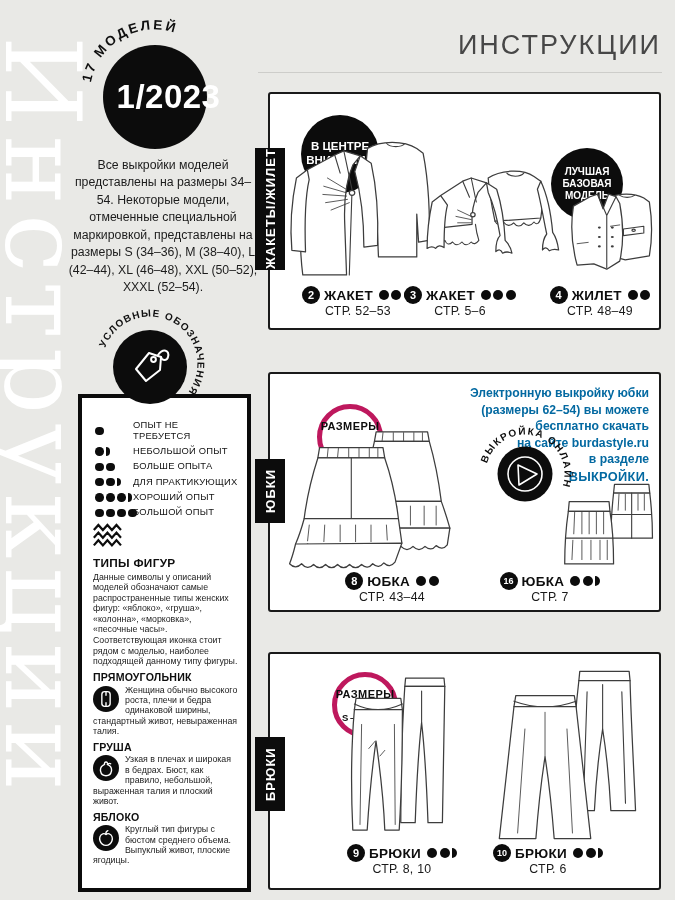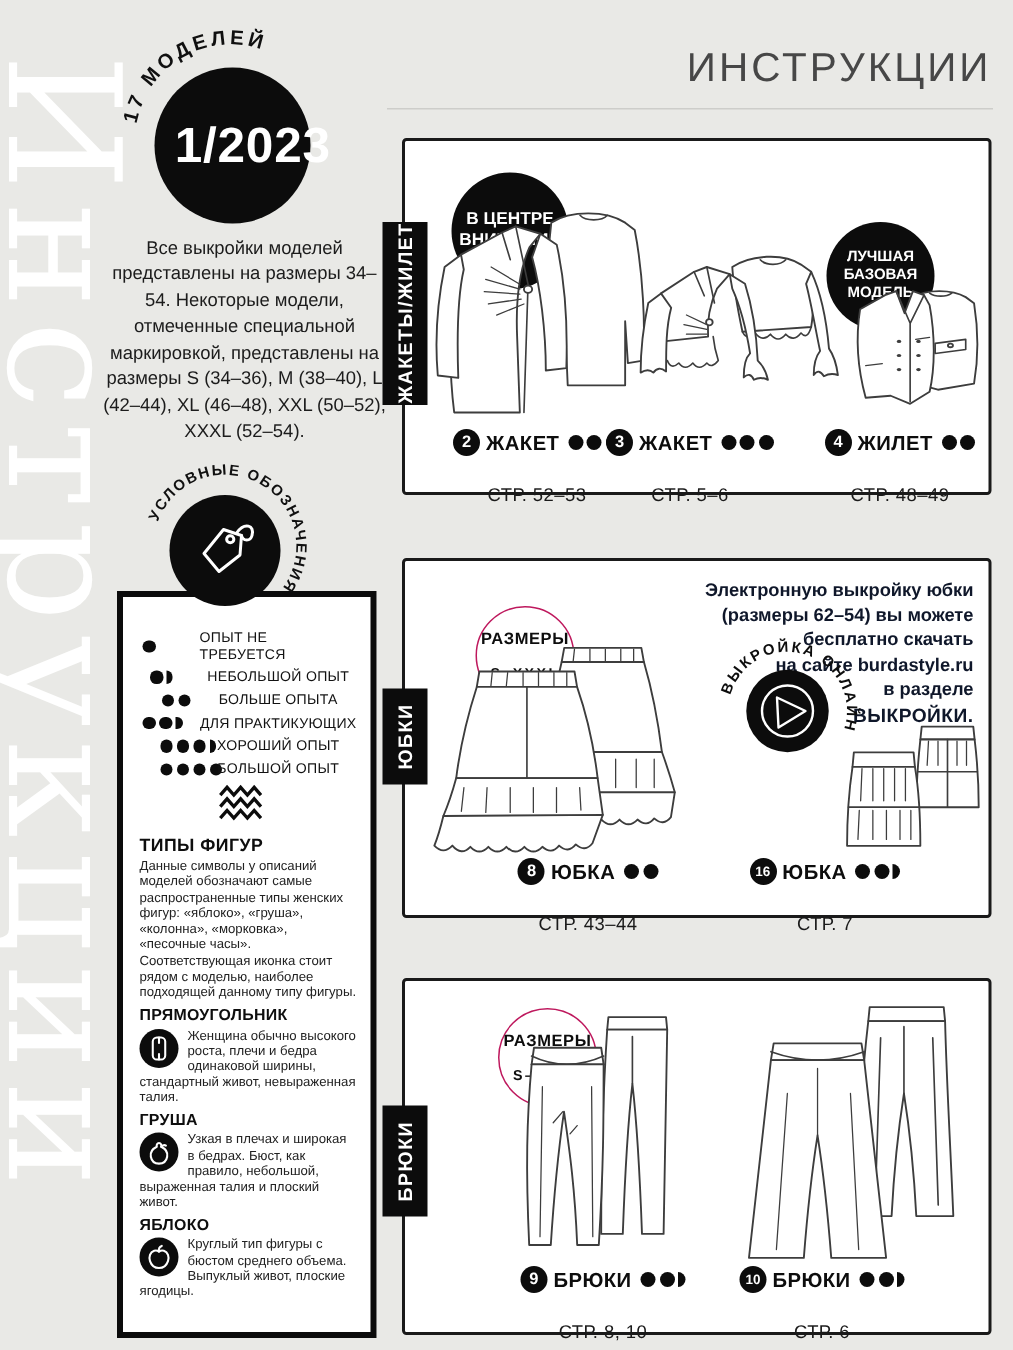--- a/index.html
+++ b/index.html
@@ -30,21 +30,21 @@
 
   
   .legend-arc{position:absolute;left:85px;top:296px;width:130px;height:140px;z-index:3;}
   .legend-arc text{font-size:10px;font-weight:bold;letter-spacing:1.2px;fill:#101010;}
   .legend-badge{position:absolute;left:113px;top:330px;width:74px;height:74px;border-radius:50%;
     background:var(--black);display:flex;align-items:center;justify-content:center;z-index:3;}
 
   
   .legend-box{position:absolute;left:78px;top:394px;width:173px;height:498px;background:var(--panel);
     border:4px solid #0b0b0b;z-index:2;padding:22px 9px 6px 11px;overflow:hidden;}
-  .lrow{display:flex;align-items:center;margin-bottom:4.5px;justify-content:center;}
+  .lrow{display:flex;align-items:center;margin-bottom:4.5px;}
   .lrow .lglyph{width:40px;display:flex;align-items:center;gap:2px;flex-shrink:0;}
   .lrow .llabel{font-size:9.4px;letter-spacing:0.2px;color:#121212;line-height:1.15;}
   .ldot{width:8.5px;height:8.5px;border-radius:50%;background:var(--black);display:inline-block;}
   .lhalf{width:4.3px;height:8.5px;border-radius:0 8.5px 8.5px 0;background:var(--black);display:inline-block;}
   .dot{width:10px;height:10px;border-radius:50%;background:var(--black);display:inline-block;}
   .half{width:5px;height:10px;border-radius:0 10px 10px 0;background:var(--black);display:inline-block;}
   .zigrow{margin-top:2px;}
   .ft-head{font-size:11.8px;font-weight:bold;letter-spacing:0.3px;margin:7px 0 2px;color:#0e0e0e;}
   .ft-intro{font-size:8.8px;line-height:1.2;color:#222;}
   .ftype{margin-top:4.5px;}
@@ -63,46 +63,46 @@
   .vlabel{position:absolute;left:255px;width:30px;background:var(--black);color:#fff;z-index:2;
     display:flex;align-items:center;justify-content:center;writing-mode:vertical-rl;transform:rotate(180deg);
     font-weight:bold;font-size:13px;letter-spacing:1px;}
   #label-jackets{top:148px;height:122px;}
   #label-skirts{top:459px;height:64px;}
   #label-trousers{top:737px;height:74px;}
 
   .badge-black{position:absolute;border-radius:50%;background:var(--black);color:#fff;z-index:0;
     display:flex;flex-direction:column;align-items:center;justify-content:center;text-align:center;
     font-weight:bold;line-height:1.18;}
-  .badge-ring{position:absolute;border-radius:50%;background:#fff;border:1px solid #be185d;z-index:0;
+  .badge-ring{position:absolute;border-radius:50%;background:#fff;border:5px solid #be185d;z-index:0;
     display:flex;flex-direction:column;align-items:center;justify-content:center;text-align:center;color:#0d0d0d;}
   .badge-ring .r1{font-size:11px;font-weight:bold;letter-spacing:0.4px;}
   .badge-ring .r2{font-size:9.5px;font-weight:bold;letter-spacing:1.6px;margin-top:12px;}
 
   .art{position:absolute;z-index:1;}
   .art path,.art rect,.art circle{vector-effect:non-scaling-stroke;}
   .sketch{fill:#fff;stroke:var(--sketch);stroke-width:1.25;stroke-linejoin:round;stroke-linecap:round;}
   .sline{fill:none;stroke:var(--sketch);stroke-width:1.1;stroke-linejoin:round;stroke-linecap:round;}
   .sthin{fill:none;stroke:var(--sketch);stroke-width:0.85;stroke-linecap:round;}
 
   .note{position:absolute;right:10px;top:11px;width:225px;text-align:right;z-index:1;}
-  .note div{font-size:12.2px;font-weight:bold;line-height:1.36;color:#0f172a;}
+  .note div{font-size:12.2px;font-weight:bold;line-height:1.36;color:#0369a1;}
   .note div.nl-last{font-size:12.8px;letter-spacing:0.3px;}
 
   .online-svg{position:absolute;left:185px;top:40px;width:140px;height:130px;z-index:2;}
   .online-svg text{font-size:10px;font-weight:bold;letter-spacing:1.5px;fill:#0d0d0d;}
 
   .plaque{position:absolute;width:140px;text-align:center;z-index:3;}
   .prow{display:flex;align-items:center;justify-content:center;gap:4px;}
   .pnum{width:18px;height:18px;border-radius:50%;background:var(--black);color:#fff;font-weight:bold;
     font-size:11px;display:inline-flex;align-items:center;justify-content:center;flex-shrink:0;}
   .pnum.small{font-size:9px;}
   .pname{font-size:13.5px;font-weight:bold;letter-spacing:0.3px;color:#0d0d0d;}
   .pdots{display:inline-flex;align-items:center;gap:2.5px;margin-left:2px;}
-  .ppages{font-size:12.3px;color:#1a1a1a;margin-top:19px;letter-spacing:0.3px;}
+  .ppages{font-size:12.3px;color:#1a1a1a;margin-top:0;letter-spacing:0.3px;}
 </style>
 </head>
 <body>
 
 <div class="page">
 
   <div class="vtitle">Инструкции</div>
   <div class="header">ИНСТРУКЦИИ</div>
   <div class="hrule"></div>
 

